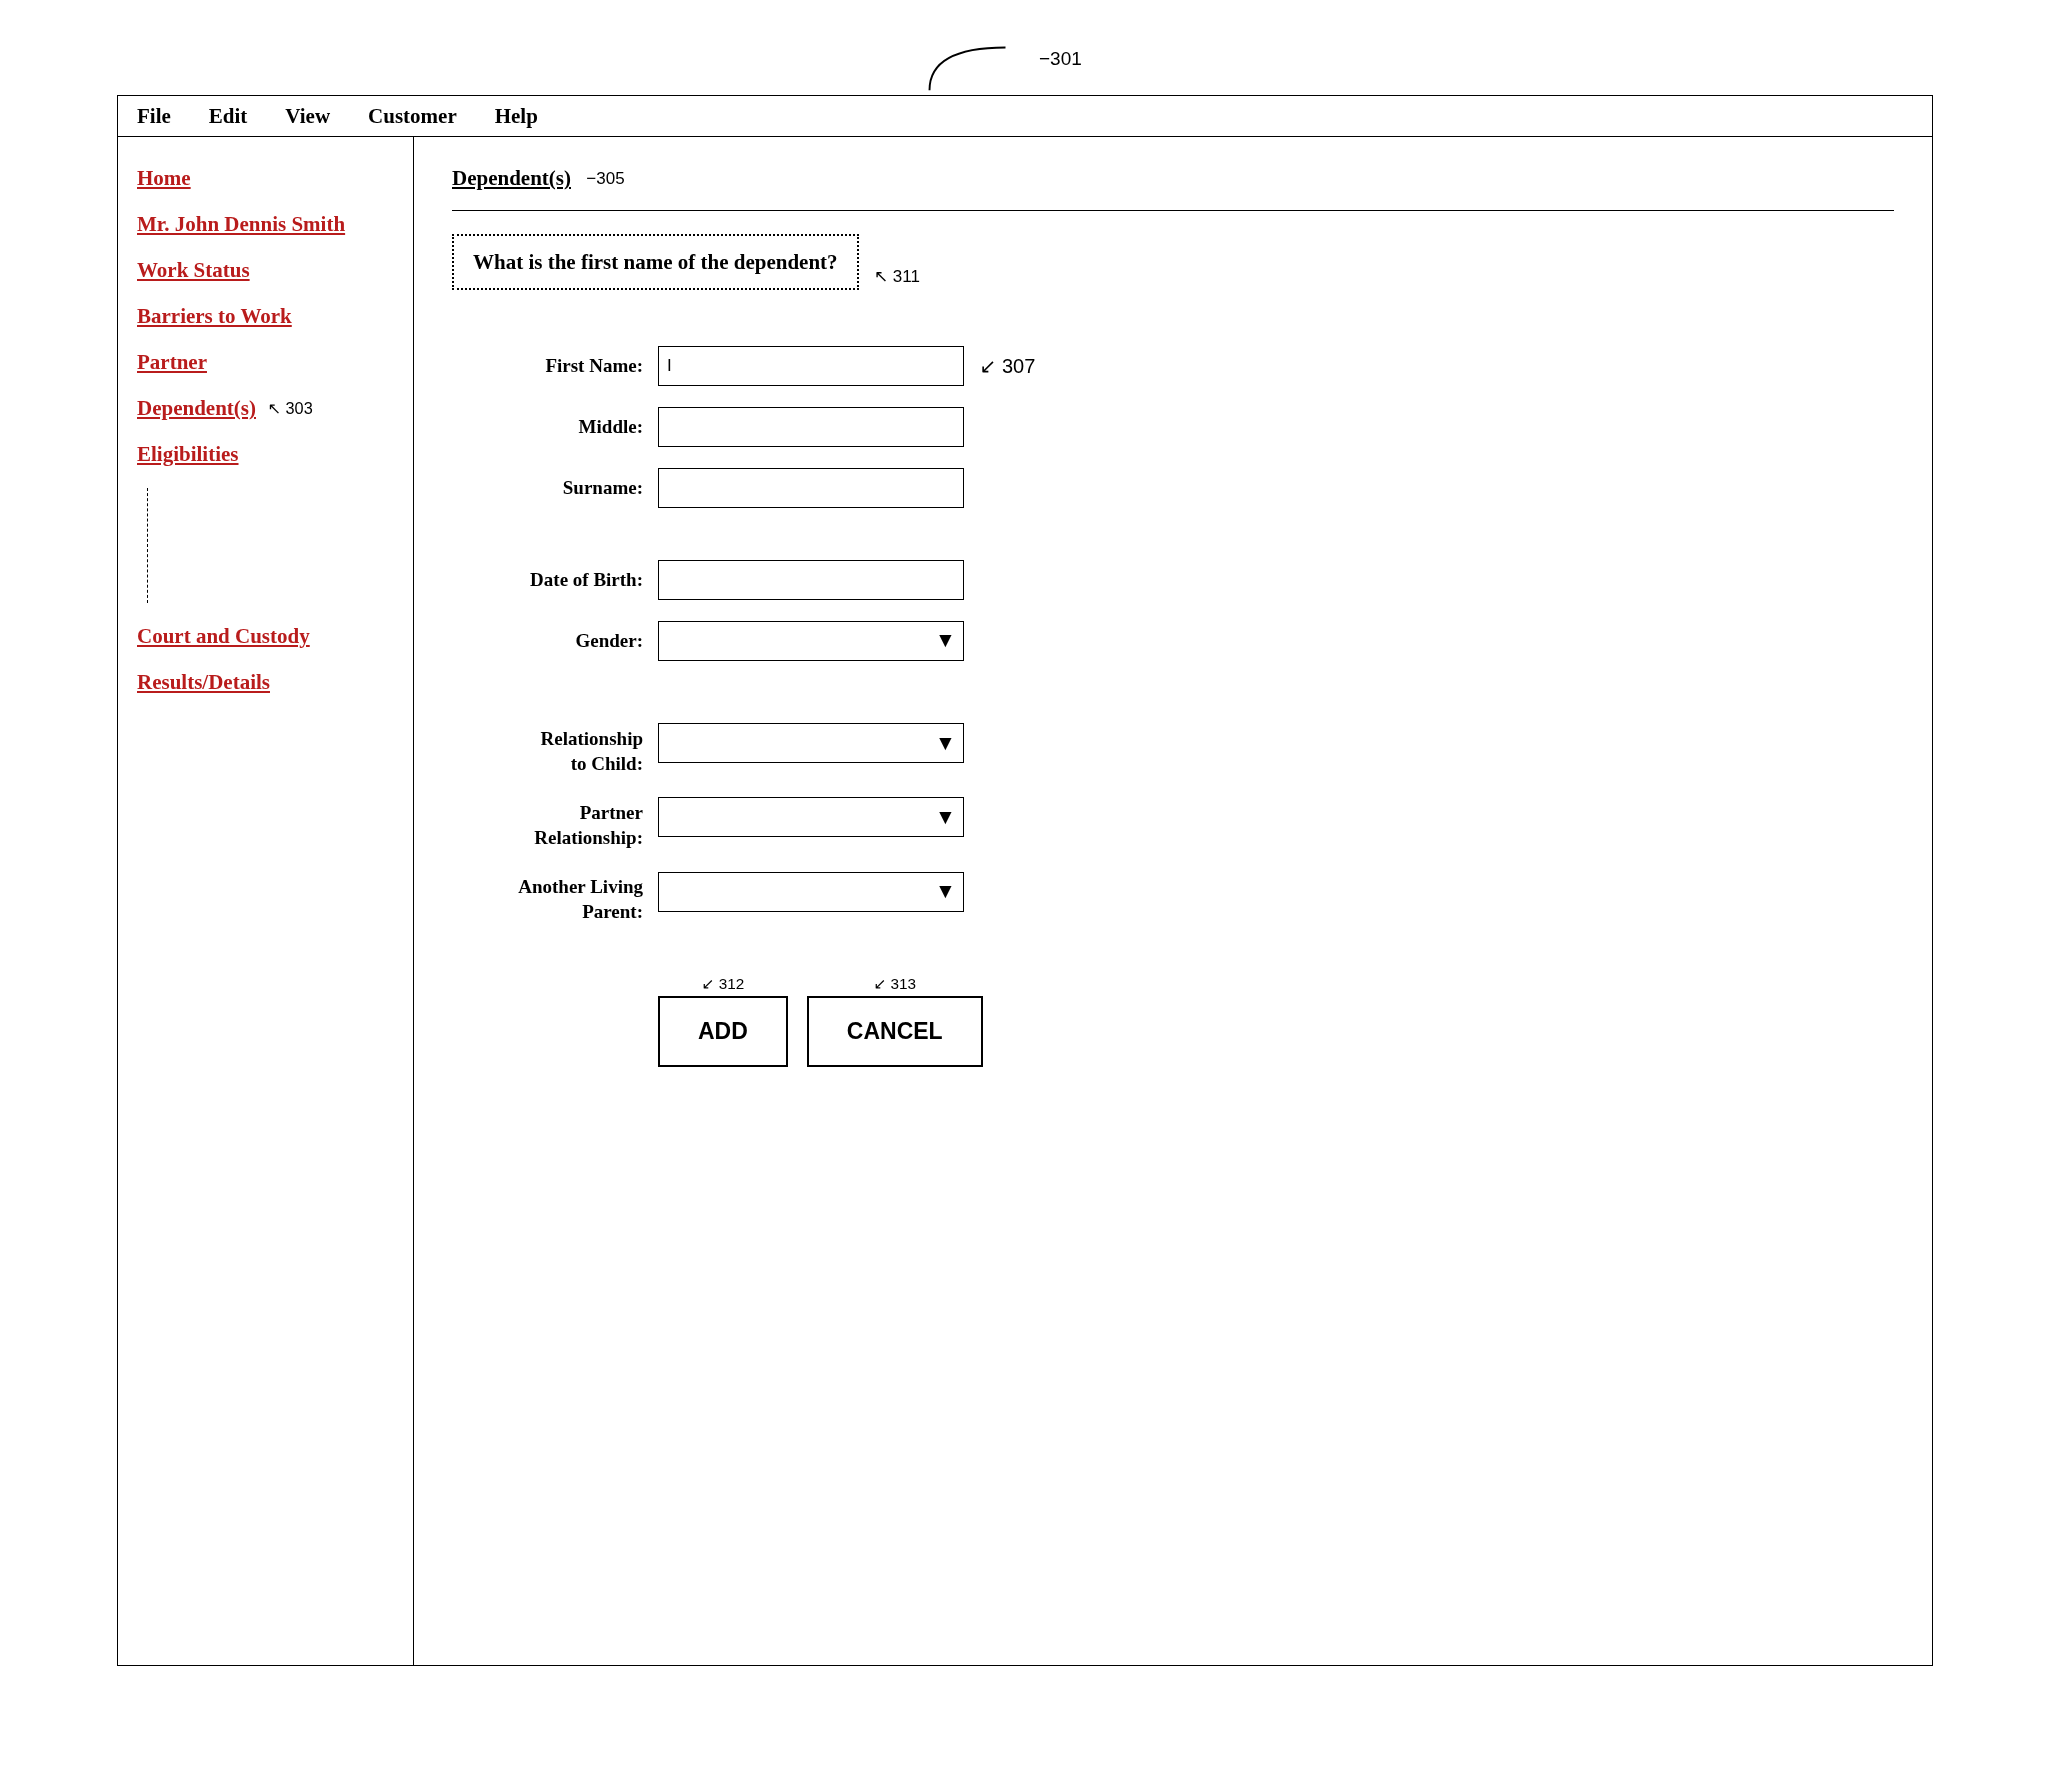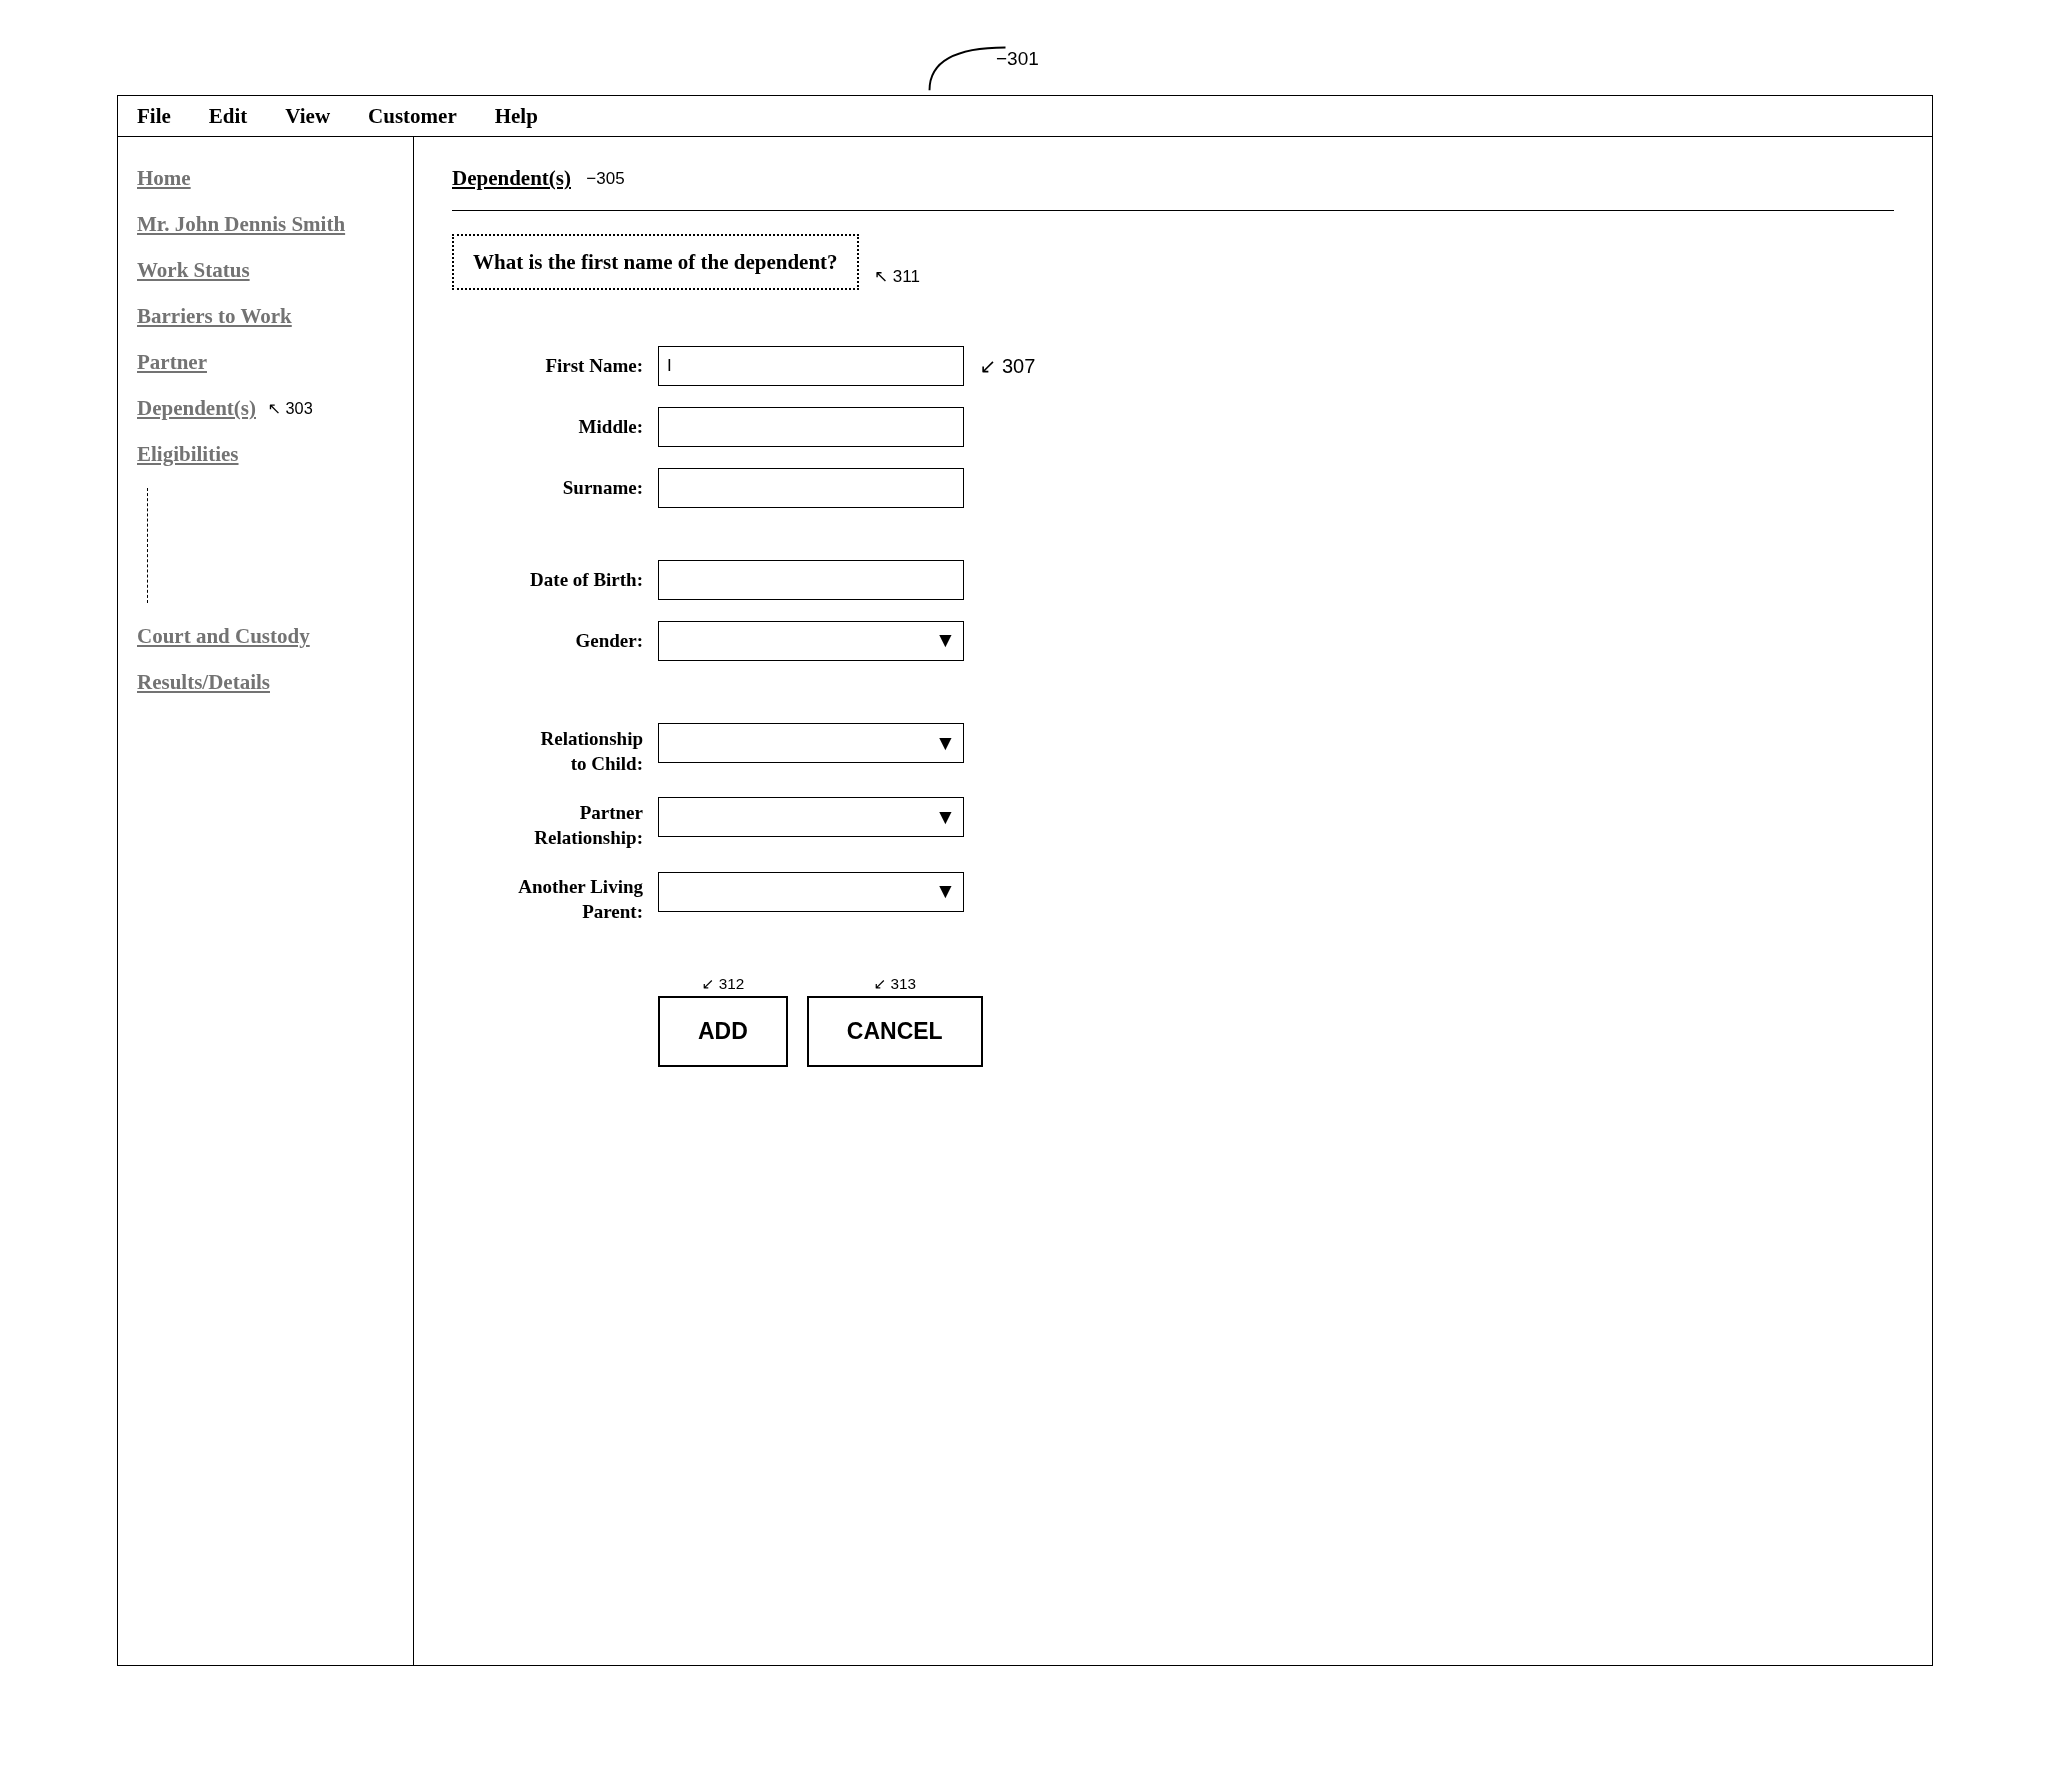--- a/index.html
+++ b/index.html
@@ -56,21 +56,21 @@
       padding: 29px 19px;
       display: flex;
       flex-direction: column;
       gap: 21px;
     }
     .sidebar-item {
       font-size: 21px;
       font-weight: bold;
       text-decoration: underline;
       cursor: pointer;
-      color: #737373;
+      color: #b91c1c;
     }
     .sidebar-dashed-line {
       border-left: 1.9px dashed #000;
       height: 115px;
       margin-left: 9.6px;
     }
 
     
     .content-area {
       flex: 1;
@@ -159,21 +159,21 @@
       padding: 20px 38px;
       cursor: pointer;
     }
   </style>
 </head>
 <body>
 
 <div class="outer-wrapper">
 
   <div style="position: relative; height: 57px;">
-    <span class="ref-label" style="top: 9.6px; left: 879px;">−301</span>
+    <span class="ref-label" style="top: 9.6px; left: 922px;">−301</span>
     <svg style="position:absolute; top:0; left:669px; width:287px; height:57px;" viewBox="0 0 300 60">
       <path d="M150 55 Q 150 10 230 10" stroke="#000" stroke-width="2" fill="none"></path>
     </svg>
   </div>
 
   <div class="menubar">
     <span class="menubar-item">File</span>
     <span class="menubar-item">Edit</span>
     <span class="menubar-item">View</span>
     <span class="menubar-item">Customer</span>

